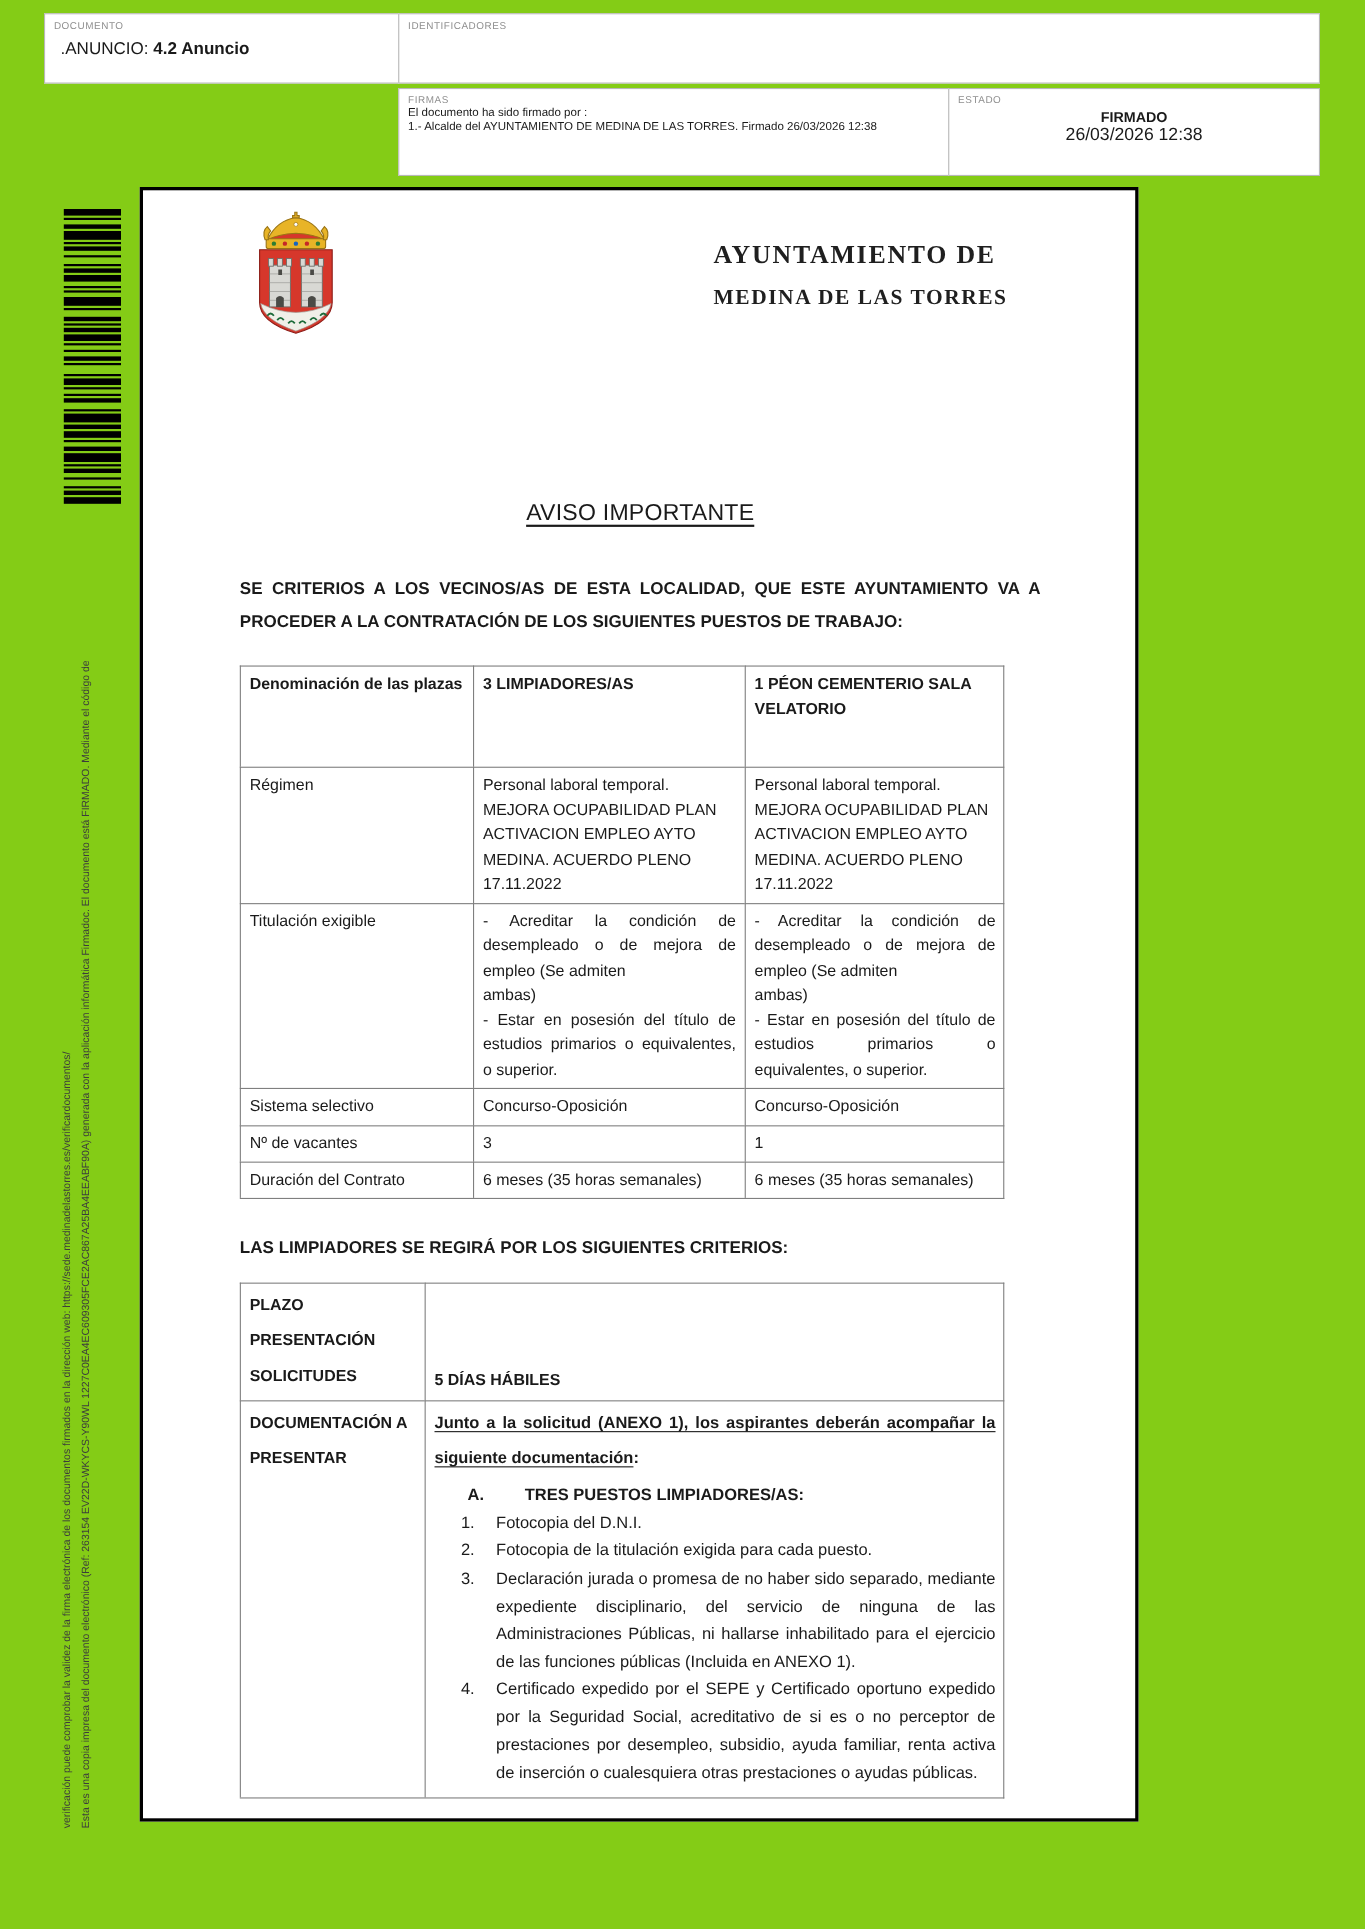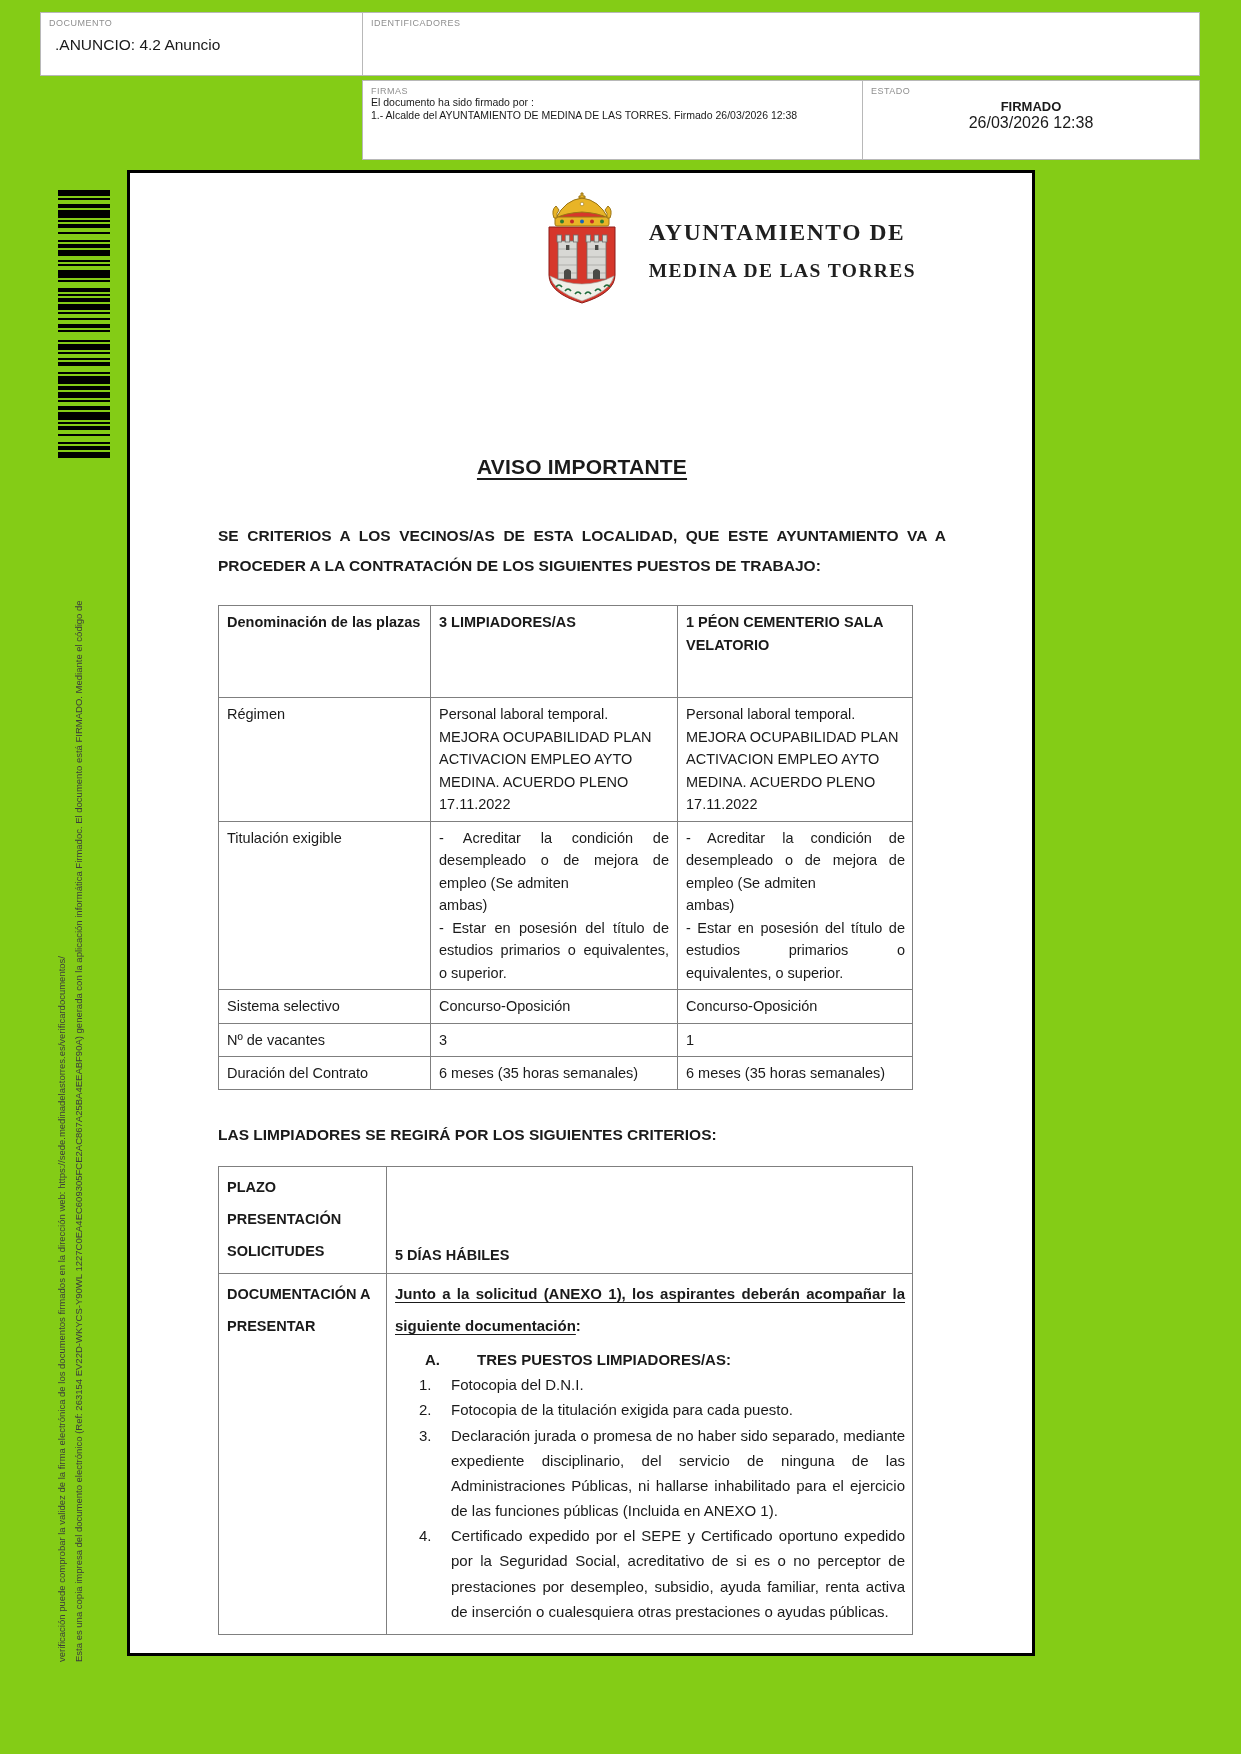--- a/index.html
+++ b/index.html
@@ -19,44 +19,44 @@
   .box-otros  { left:0; top:68px; width:323px; height:80px; }
   .box-firmas { left:322px; top:68px; width:501px; height:80px; }
   .box-estado { left:822px; top:68px; width:338px; height:80px; }
   .doc-value { padding:8px 8px 0 14px; font-size:15.5px; }
   .otros-line { padding:0 8px; font-size:12px; line-height:17px; }
   .otros-line:first-of-type { padding-top:3px; }
   .firmas-line { padding:0 8px; font-size:10.5px; line-height:12.5px; }
   .firmas-line:first-of-type { padding-top:3px; }
   .estado-val { text-align:center; font-size:13px; font-weight:bold; margin-top:3px; }
   .estado-dt  { text-align:center; font-size:16px; }
-  b { font-weight:normal; }
+  b { font-weight:bold; }
 
   
   .barcode { position:absolute; left:58px; top:190px; width:52px; height:272px; }
   .vtext {
     position:absolute; left:54px; top:1662px; width:1192px;
     transform:rotate(-90deg); transform-origin:0 0;
     font-size:9.5px; line-height:16.5px; color:#3c3c3c; white-space:nowrap;
   }
 
   
   .frame {
     position:absolute; left:127px; top:170px; width:908px; min-height:1343px;
     border:3px solid var(--frame-black,#000); background:#fff;
     padding:0 86px 18px 88px;
   }
-  .logo-row { display:flex; justify-content:flex-end; align-items:center; gap:16px; margin-top:18px; margin-right:30px; }
+  .logo-row { display:flex; justify-content:space-between; align-items:center; gap:16px; margin-top:18px; margin-right:30px; }
   .coa { width:102px; height:118px; flex:0 0 auto; }
   .org { font-family:"Liberation Serif","DejaVu Serif",serif; color:#1f1f1f; }
   .org-1 { font-size:23.5px; font-weight:600; letter-spacing:1.6px; }
   .org-2 { font-size:19.5px; font-weight:600; letter-spacing:1.4px; margin-top:14px; }
 
   .title {
-    margin-top:146px; text-align:center; font-size:21px; font-weight:bold;
+    margin-top:146px; text-align:center; font-size:21px; font-weight:normal;
     text-decoration:underline; text-underline-offset:4px; letter-spacing:.2px;
   }
   .intro { margin-top:42px; font-size:15.5px; font-weight:bold; line-height:1.95; text-align:justify; }
 
   
   .tbl { border-right:1px solid var(--border-grey,#808080); border-bottom:1px solid var(--border-grey,#808080); width:695px; display:grid; }
   .t1 { margin-top:24px; grid-template-columns:212px 247px 236px; }
   .t2 { margin-top:22px; grid-template-columns:168px 527px; }
   .cell {
     border-left:1px solid var(--border-grey,#808080); border-top:1px solid var(--border-grey,#808080);

